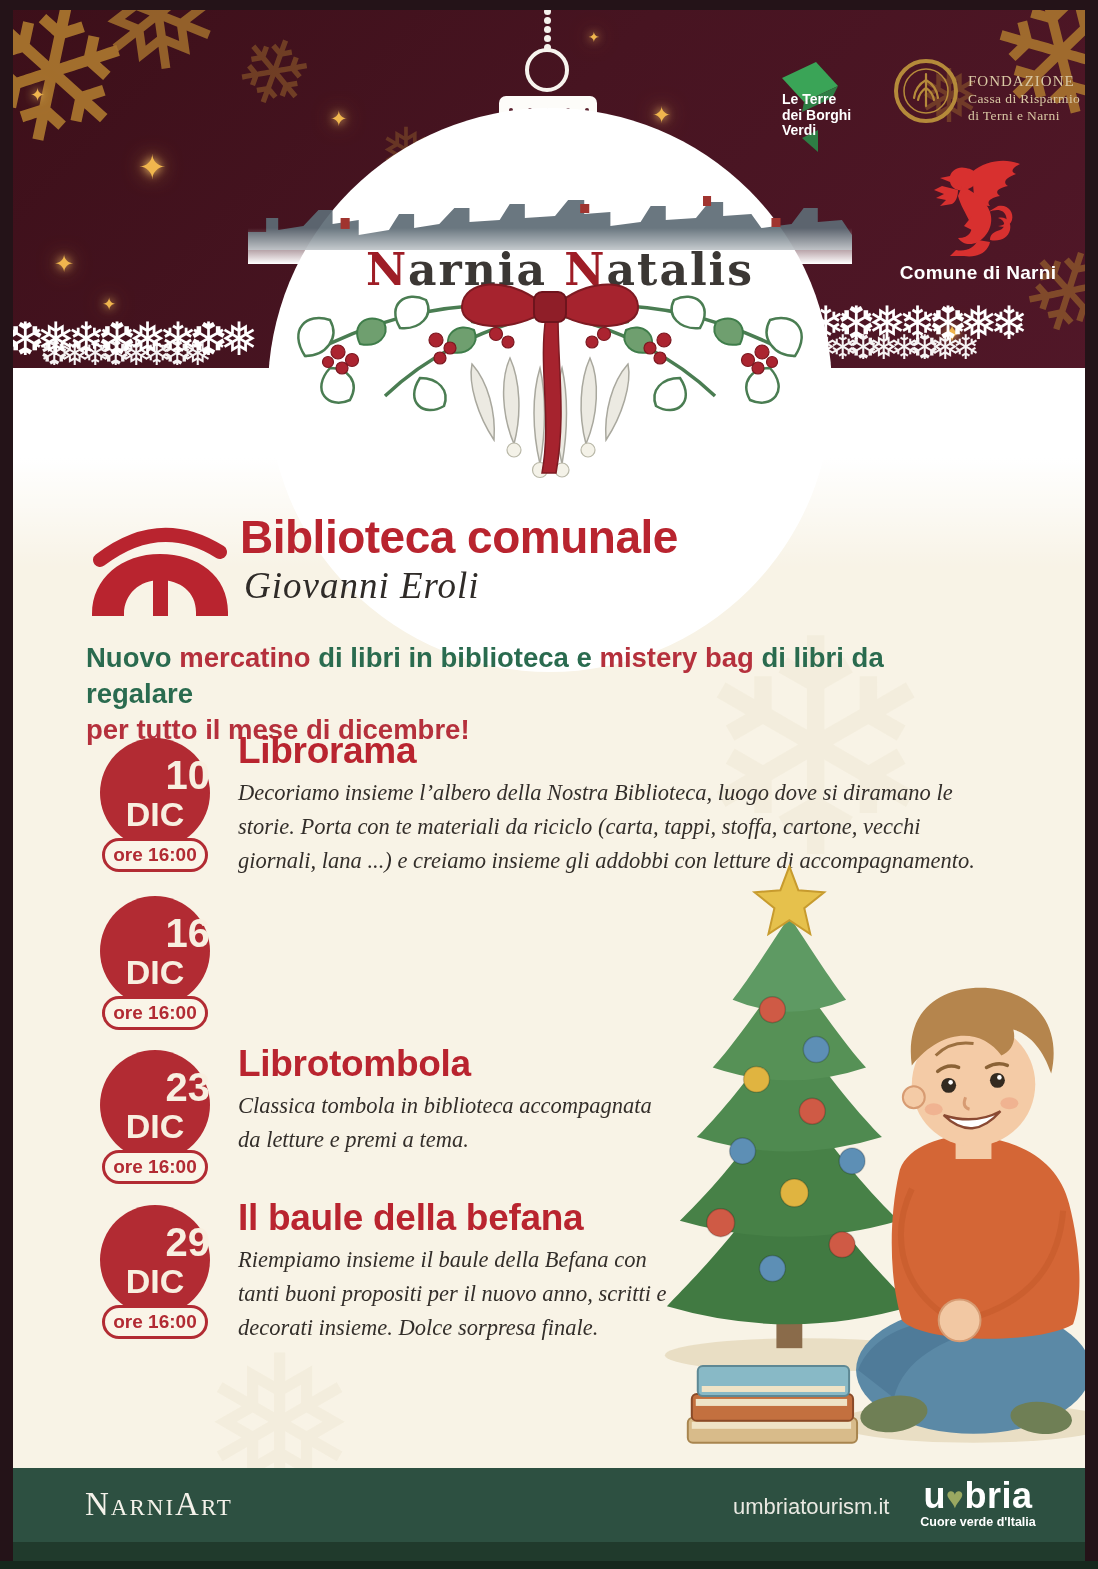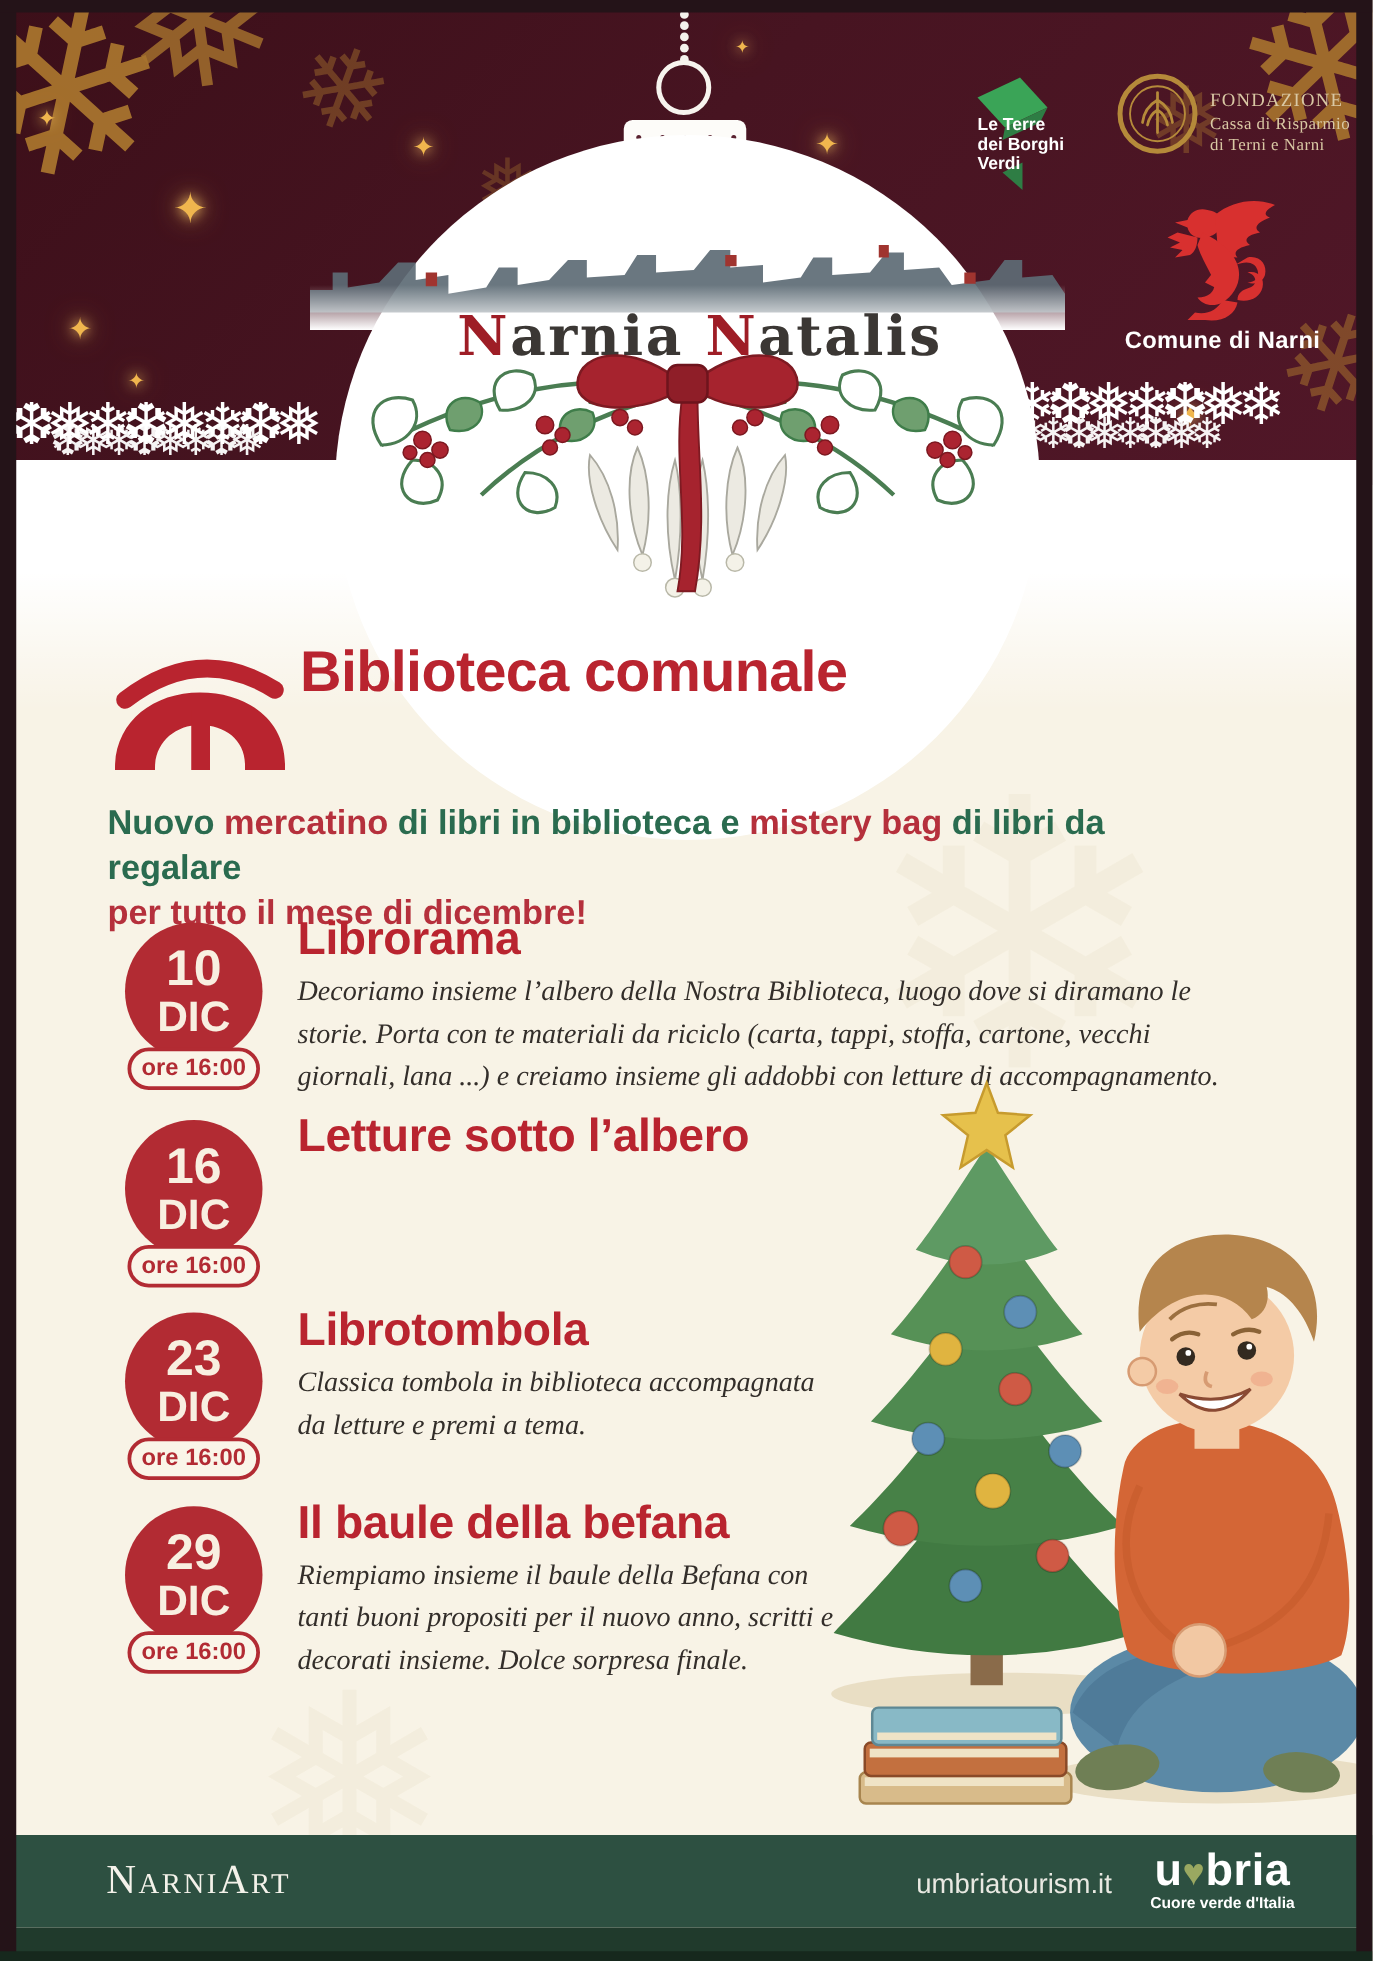--- a/index.html
+++ b/index.html
@@ -46,21 +46,21 @@
   .lib-title { position:absolute; left:240px; top:510px; font-size:46px; font-weight:bold; color:#b9242f; letter-spacing:-.5px; }
   .lib-sub { position:absolute; left:244px; top:564px; font-family:"Liberation Serif",serif; font-style:italic;
     font-size:37px; color:#2f2b28; letter-spacing:1px; }
 
   .announce { position:absolute; left:86px; top:640px; width:910px; font-size:27.5px; font-weight:bold; line-height:1.3; white-space:pre-wrap; }
   .an-green { color:#2a6b4f; } .an-red { color:#b5303c; }
 
   
   .ev-circle { position:absolute; left:100px; width:110px; height:110px; border-radius:50%;
     background:#b22b33; color:#f8efe0; text-align:center; }
-  .ev-day { display:block; font-size:40px; font-weight:bold; line-height:1; margin-top:17px; }
+  .ev-day { display:block; font-size:40px; font-weight:bold; line-height:1; margin-top:17px;text-align:right; }
   .ev-mon { display:block; font-size:34px; font-weight:bold; line-height:1; margin-top:2px; }
   .ev-pill { position:absolute; left:102px; width:106px; height:34px; border-radius:17px;
     background:#faf5e8; border:3px solid #b22b33; color:#b22b33; font-size:19px; font-weight:bold;
     display:flex; align-items:center; justify-content:center; }
   .ev-title { position:absolute; left:238px; font-size:37px; font-weight:bold; color:#b9242f; letter-spacing:-.3px; }
   .ev-desc { position:absolute; left:238px; font-family:"Liberation Serif",serif; font-style:italic;
     font-size:22.5px; color:#332e2a; line-height:1.5; }
 
   .booking { position:absolute; left:86px; top:1376px; font-size:26px; color:#4d5a52; line-height:1.32; font-weight:500; }
 
@@ -265,37 +265,37 @@
 
   <span class="watermark" style="left:690px; top:600px; font-size:300px; opacity:.5;">❄</span>
   <span class="watermark" style="left:200px; top:1330px; font-size:190px; opacity:.55;">❅</span>
 
   <svg class="lib-logo" viewBox="0 0 150 106">
     <path d="M16,50 Q76,4 136,42" fill="none" stroke="#b9242f" stroke-width="14" stroke-linecap="round"></path>
     <path d="M8,106 L8,104 C8,68 38,44 76,44 C114,44 144,66 144,102 L144,106 L112,106 L112,102 C112,82 96,70 76,70 C56,70 40,84 40,104 L40,106 Z" fill="#b9242f"></path>
     <rect x="69" y="58" width="15" height="48" fill="#b9242f"></rect>
   </svg>
   <div class="lib-title">Biblioteca comunale</div>
+  <div class="lib-sub">Giovanni Eroli</div>
 
   <div class="announce"><span class="an-green">Nuovo </span><span class="an-red">mercatino </span><span class="an-green">di libri in biblioteca e </span><span class="an-red">mistery bag </span><span class="an-green">di libri da regalare</span><br><span class="an-red">per tutto il mese di dicembre!</span></div>
 
   <div class="ev-circle" style="top:738px;">
     <span class="ev-day">10</span>
     <span class="ev-mon">DIC</span>
   </div>
   <div class="ev-pill" style="top:838px;">ore 16:00</div>
   <div class="ev-title" style="top:730px;">Librorama</div>
   <div class="ev-desc" style="top:776px; width:748px;">Decoriamo insieme l’albero della Nostra Biblioteca, luogo dove si diramano le storie. Porta con te materiali da riciclo (carta, tappi, stoffa, cartone, vecchi giornali, lana ...) e creiamo insieme gli addobbi con letture di accompagnamento.</div>
 
   <div class="ev-circle" style="top:896px;">
     <span class="ev-day">16</span>
     <span class="ev-mon">DIC</span>
   </div>
   <div class="ev-pill" style="top:996px;">ore 16:00</div>
-  <div class="ev-title" style="top:888px;">Letture sotto l’albero</div>
 
   <div class="ev-circle" style="top:1050px;">
     <span class="ev-day">23</span>
     <span class="ev-mon">DIC</span>
   </div>
   <div class="ev-pill" style="top:1150px;">ore 16:00</div>
   <div class="ev-title" style="top:1043px;">Librotombola</div>
   <div class="ev-desc" style="top:1089px; width:420px;">Classica tombola in biblioteca accompagnata da letture e premi a tema.</div>
 
   <div class="ev-circle" style="top:1205px;">

